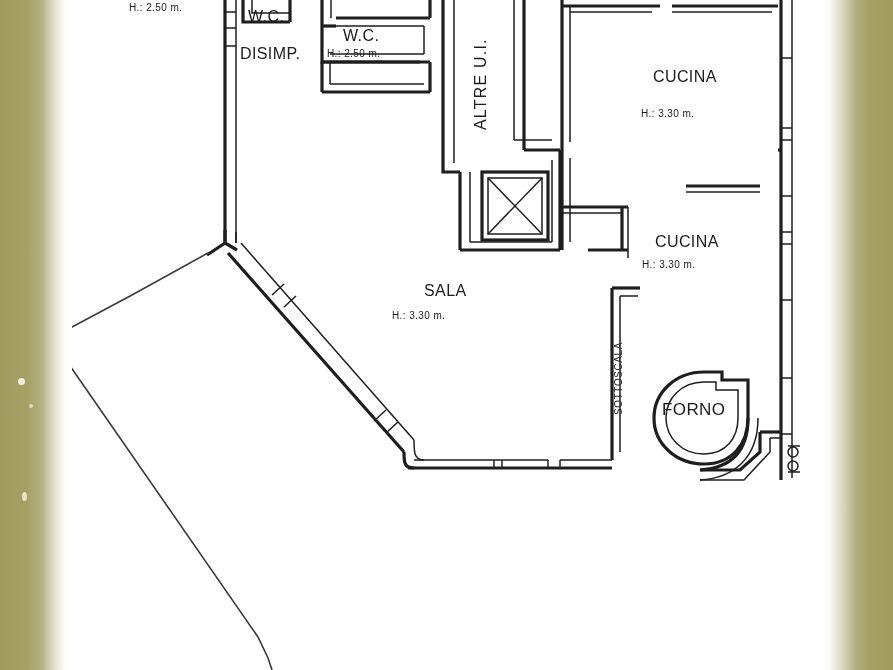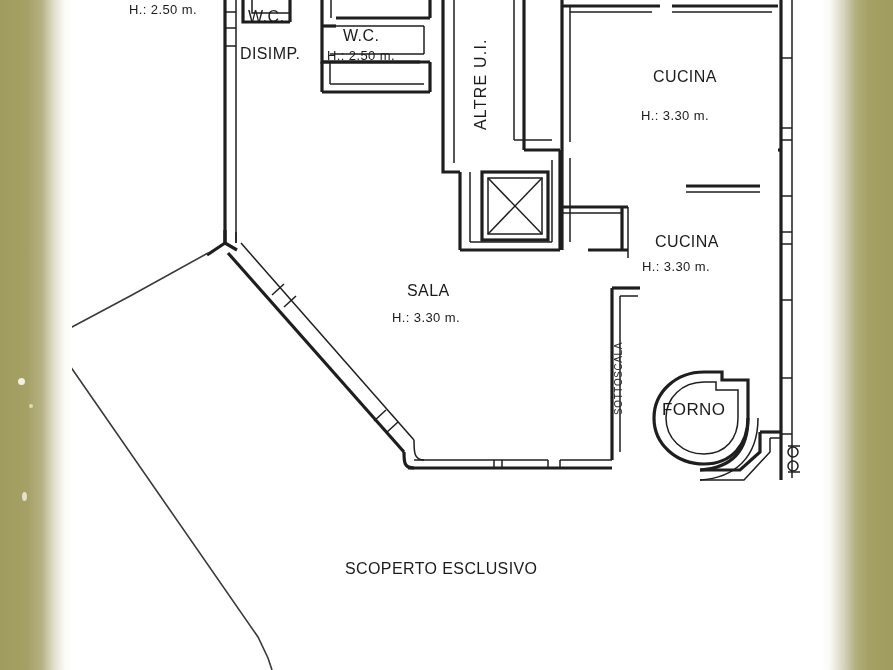--- a/index.html
+++ b/index.html
@@ -25,21 +25,21 @@
   #plan svg{display:block;}
 
   
   .lbl{
     position:absolute;z-index:30;color:#1b1b1b;
     font-family:"Liberation Sans","DejaVu Sans",sans-serif;
     white-space:nowrap;letter-spacing:.4px;
     -webkit-font-smoothing:antialiased;
   }
   .lbl.room{font-size:16px;font-weight:400;}
-  .lbl.small{font-size:13px;}
+  .lbl.small{font-size:10px;}
   .lbl.tiny{font-size:17px;}
   .lbl.vert{
     transform-origin:left top;
     transform:rotate(-90deg);
     letter-spacing:1.2px;
   }
   .lbl.vert2{
     transform-origin:left top;
     transform:rotate(-90deg);
     letter-spacing:.6px;font-size:10px;color:#2a2a2a;
@@ -256,29 +256,28 @@
   <div class="lbl room vert" style="left:472px;top:130px;">ALTRE U.I.</div>
 
   <div class="lbl room" style="left:653px;top:68px;">CUCINA</div>
 
   <div class="lbl small" style="left:641px;top:108px;">H.: 3.30 m.</div>
 
   <div class="lbl room" style="left:655px;top:233px;">CUCINA</div>
 
   <div class="lbl small" style="left:642px;top:259px;">H.: 3.30 m.</div>
 
-  <div class="lbl room" style="left:407px;top:282px;text-align:center;">SALA</div>
+  <div class="lbl room" style="left:424px;top:282px;text-align:center;">SALA</div>
 
   <div class="lbl small" style="left:392px;top:310px;">H.: 3.30 m.</div>
 
   <div class="lbl tiny" style="left:662px;top:400px;">FORNO</div>
 
   <div class="lbl vert2" style="left:613px;top:415px;">SOTTOSCALA</div>
 
-  <div class="lbl room" style="left:345px;top:560px;">SCOPERTO ESCLUSIVO</div>
 
   <div class="edge edge-left">
     <div class="edge-fleck" style="left:18px;top:378px;width:7px;height:7px;"></div>
     <div class="edge-fleck" style="left:29px;top:404px;width:4px;height:4px;opacity:.6;"></div>
     <div class="edge-fleck" style="left:22px;top:492px;width:5px;height:9px;opacity:.7;"></div>
   </div>
   <div class="edge edge-right"></div>
 
 </div>
 

